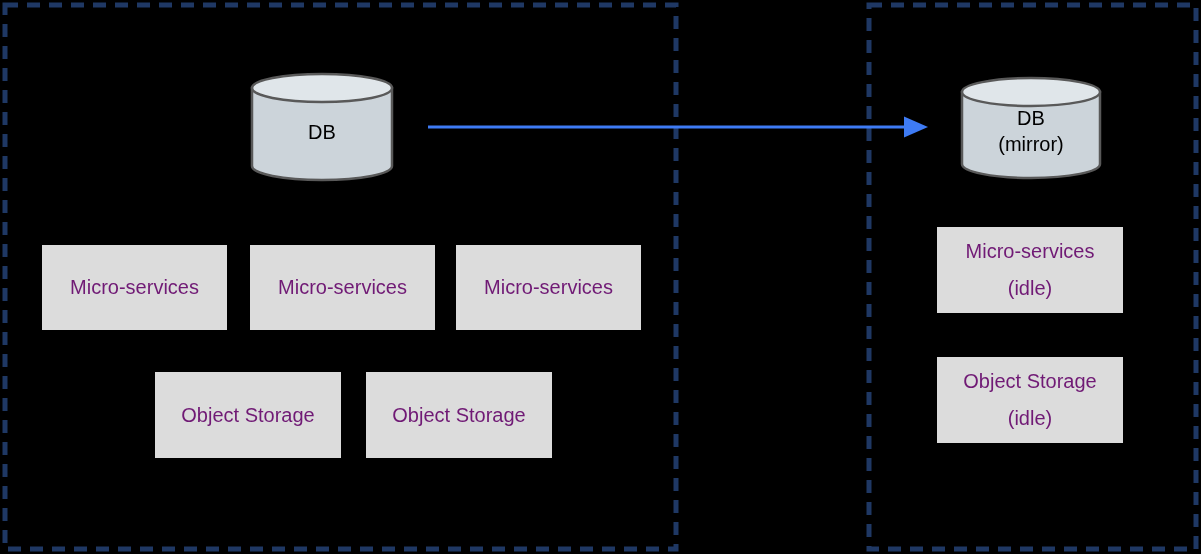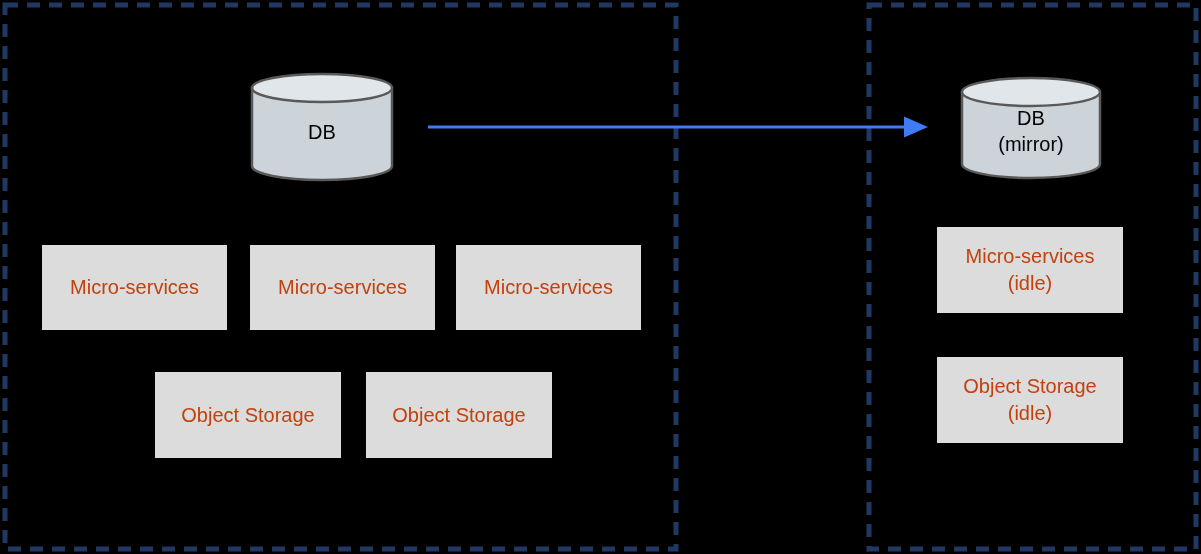--- a/index.html
+++ b/index.html
@@ -18,27 +18,27 @@
   #shapes {
     position: absolute;
     left: 0;
     top: 0;
     width: 1201px;
     height: 554px;
   }
   .box {
     position: absolute;
     background: #dcdcdc;
-    color: #c2410c;
+    color: #701a75;
     display: flex;
     align-items: center;
     justify-content: center;
     text-align: center;
     font-size: 20px;
-    line-height: 27px;
+    line-height: 37px;
   }
   .box-label, .cyl-label {
     white-space: pre-line;
     text-align: center;
   }
   .cyl-label-wrap {
     position: absolute;
     display: flex;
     align-items: center;
     justify-content: center;

